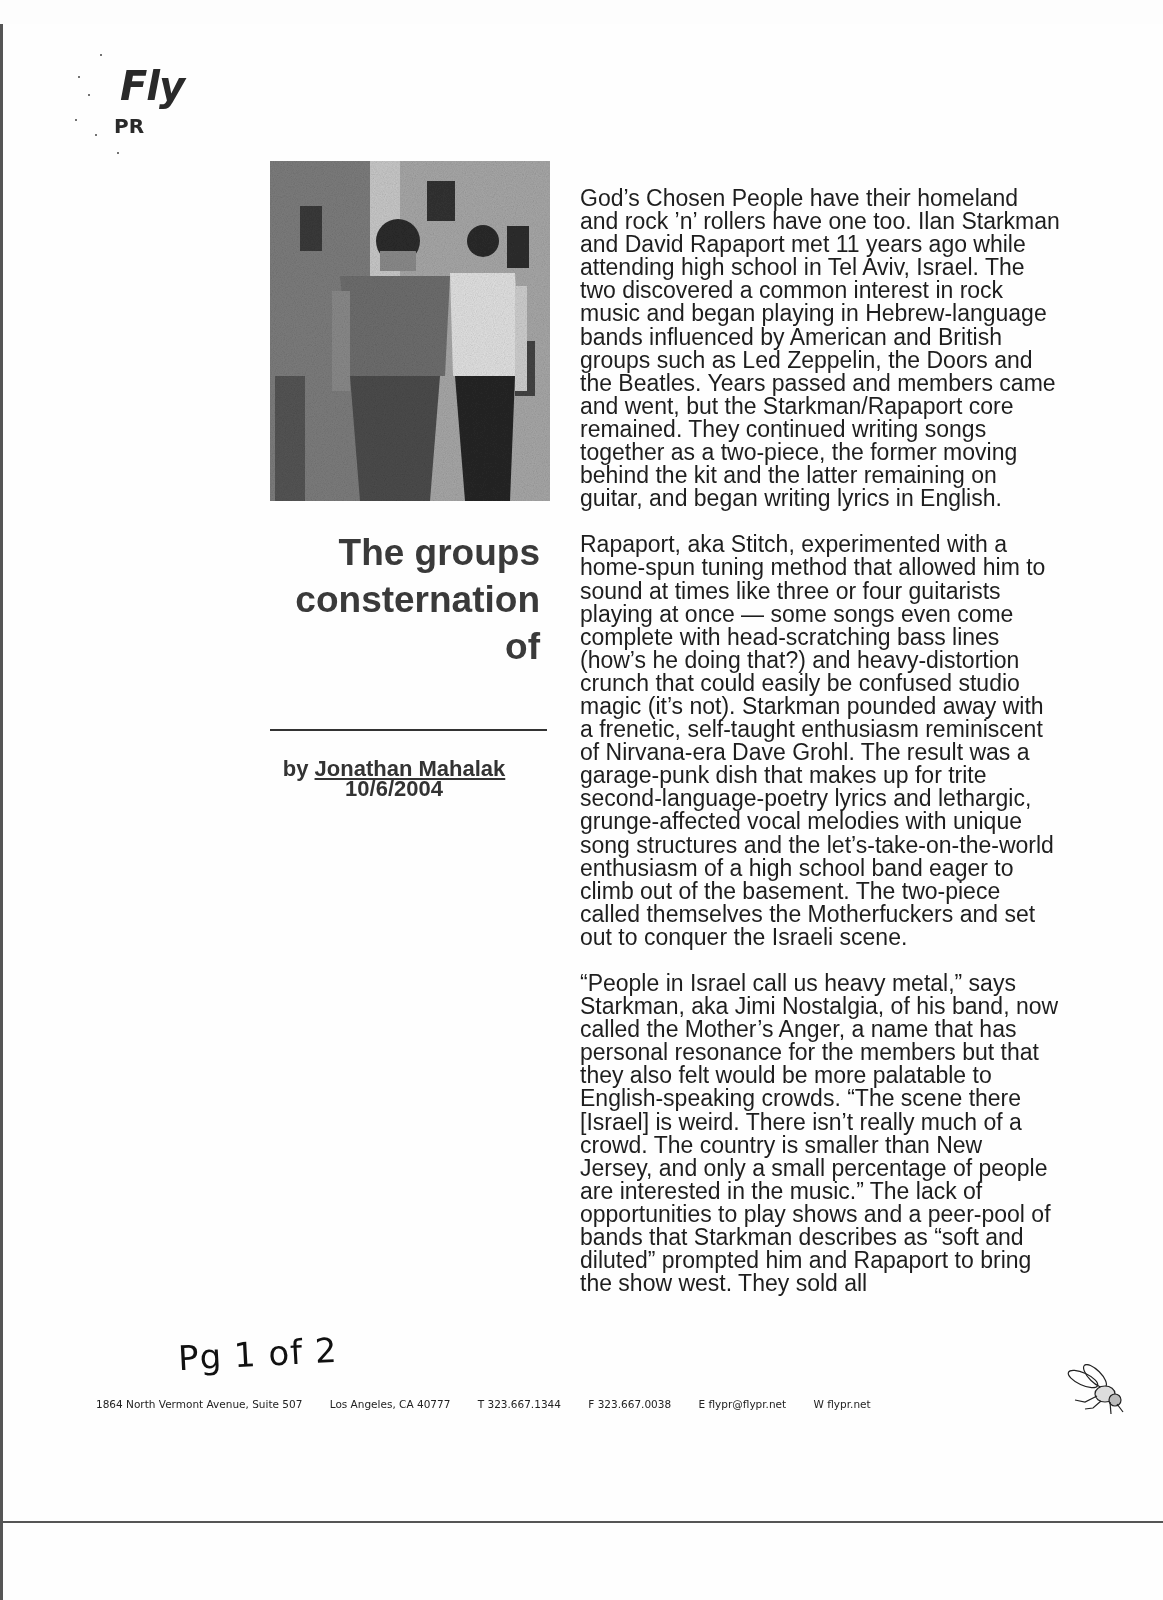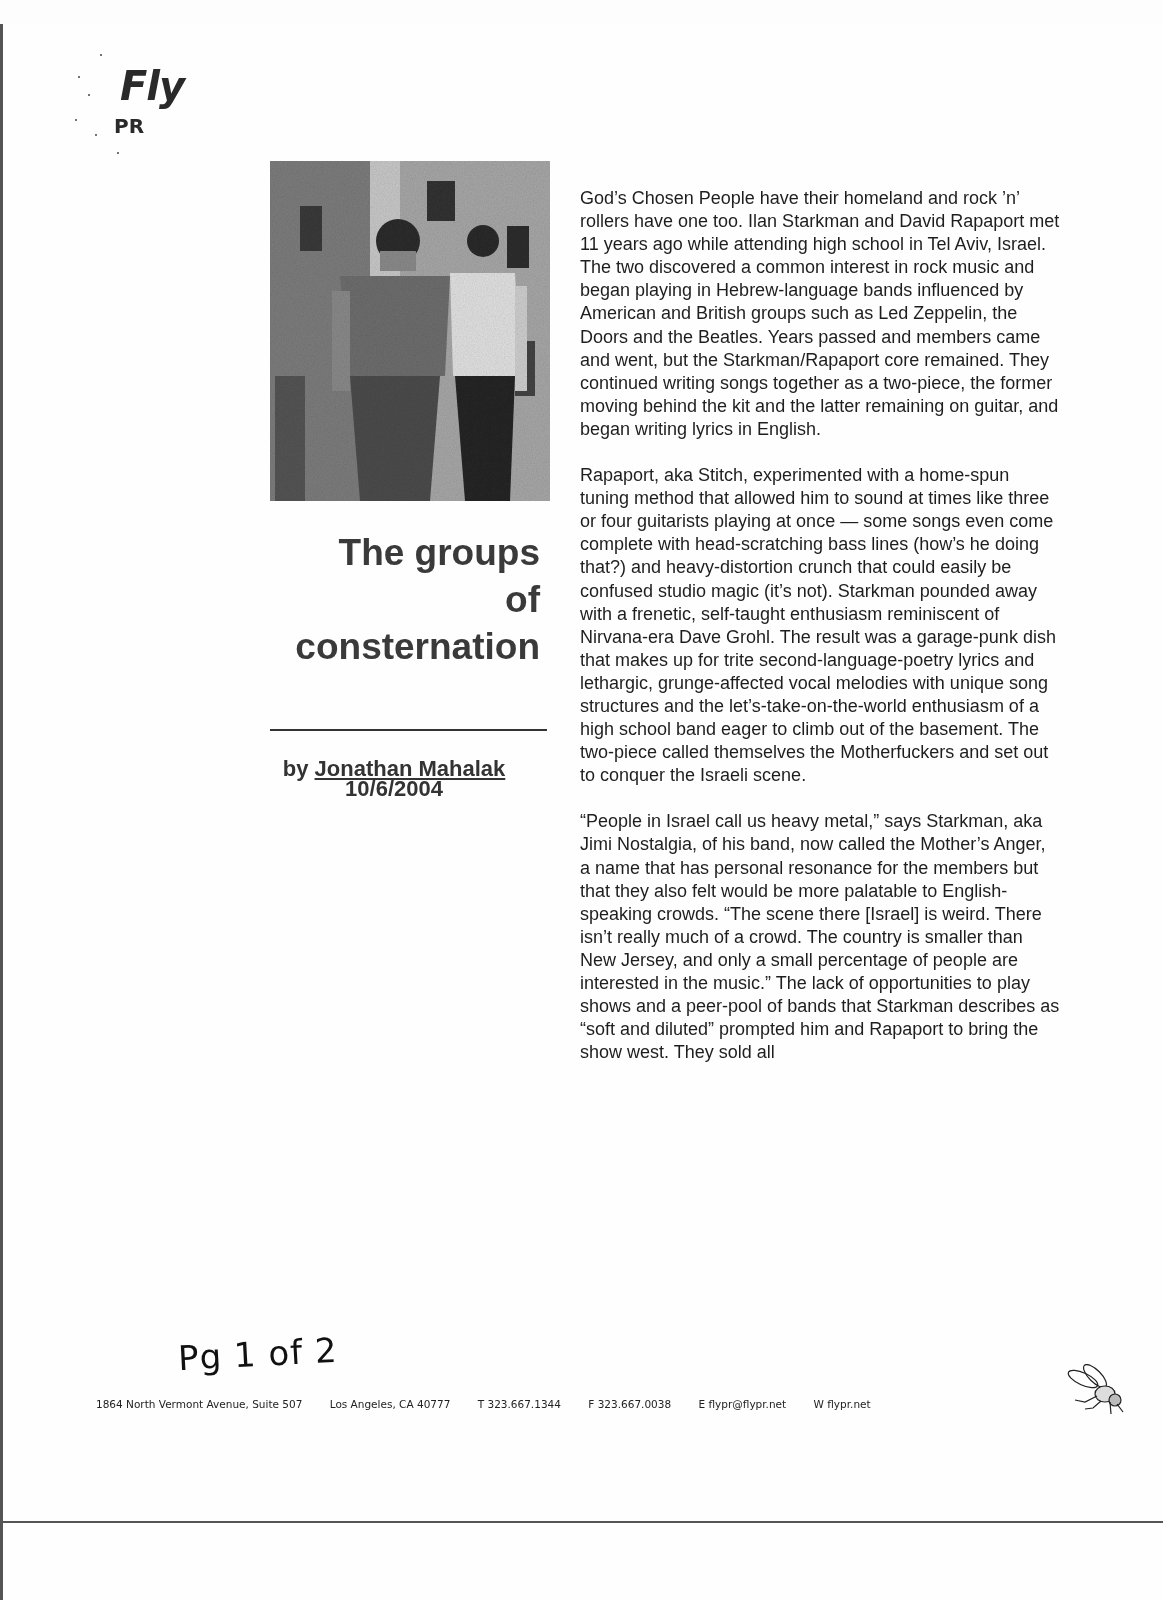--- a/index.html
+++ b/index.html
@@ -51,21 +51,21 @@
     font-weight: bold; font-size: 52px; letter-spacing: -1px; line-height: 1;
     color: #4b4b4b; transform: scaleX(1.05); transform-origin: left;
   }
   .mast-tag {
     position: absolute; left: 0; top: 60px; font-family: "DejaVu Serif", serif;
     font-size: 13px; color: #444; white-space: nowrap;
   }
 
   .article {
     position: absolute; left: 580px; top: 163px; width: 480px;
-    font-size: 18px; line-height: 23.1px; color: #1e1e1e;
+    font-size: 23px; line-height: 23.1px; color: #1e1e1e;
   }
   .article p { margin: 0 0 23px 0; }
 
   .pgnote {
     position: absolute; left: 178px; top: 1310px;
     font-family: "DejaVu Sans", sans-serif; font-size: 34px; color: #111;
     transform: rotate(-3deg); letter-spacing: 1px;
   }
   .footer {
     position: absolute; left: 96px; top: 1374px; font-family: "DejaVu Sans", sans-serif;
@@ -124,22 +124,22 @@
         <circle cx="213" cy="80" r="16" fill="#2b2b2b"></circle>
         <path d="M180 112 L245 112 L250 215 L183 215 Z" fill="#e2e2e2"></path>
         <path d="M185 215 L245 215 L240 340 L195 340 Z" fill="#262626"></path>
         <rect x="245" y="125" width="12" height="105" fill="#cfcfcf"></rect>
       </g>
     </svg>
   </div>
 
   <div class="headline">
     <div>The groups</div>
+    <div>consternation</div>
     <div>of</div>
-    <div>consternation</div>
   </div>
   <div class="rule"></div>
 
   <div class="byline">
     <div>
       <span>by</span>
       <span class="author">Jonathan Mahalak</span>
     </div>
     <div>10/6/2004</div>
   </div>

